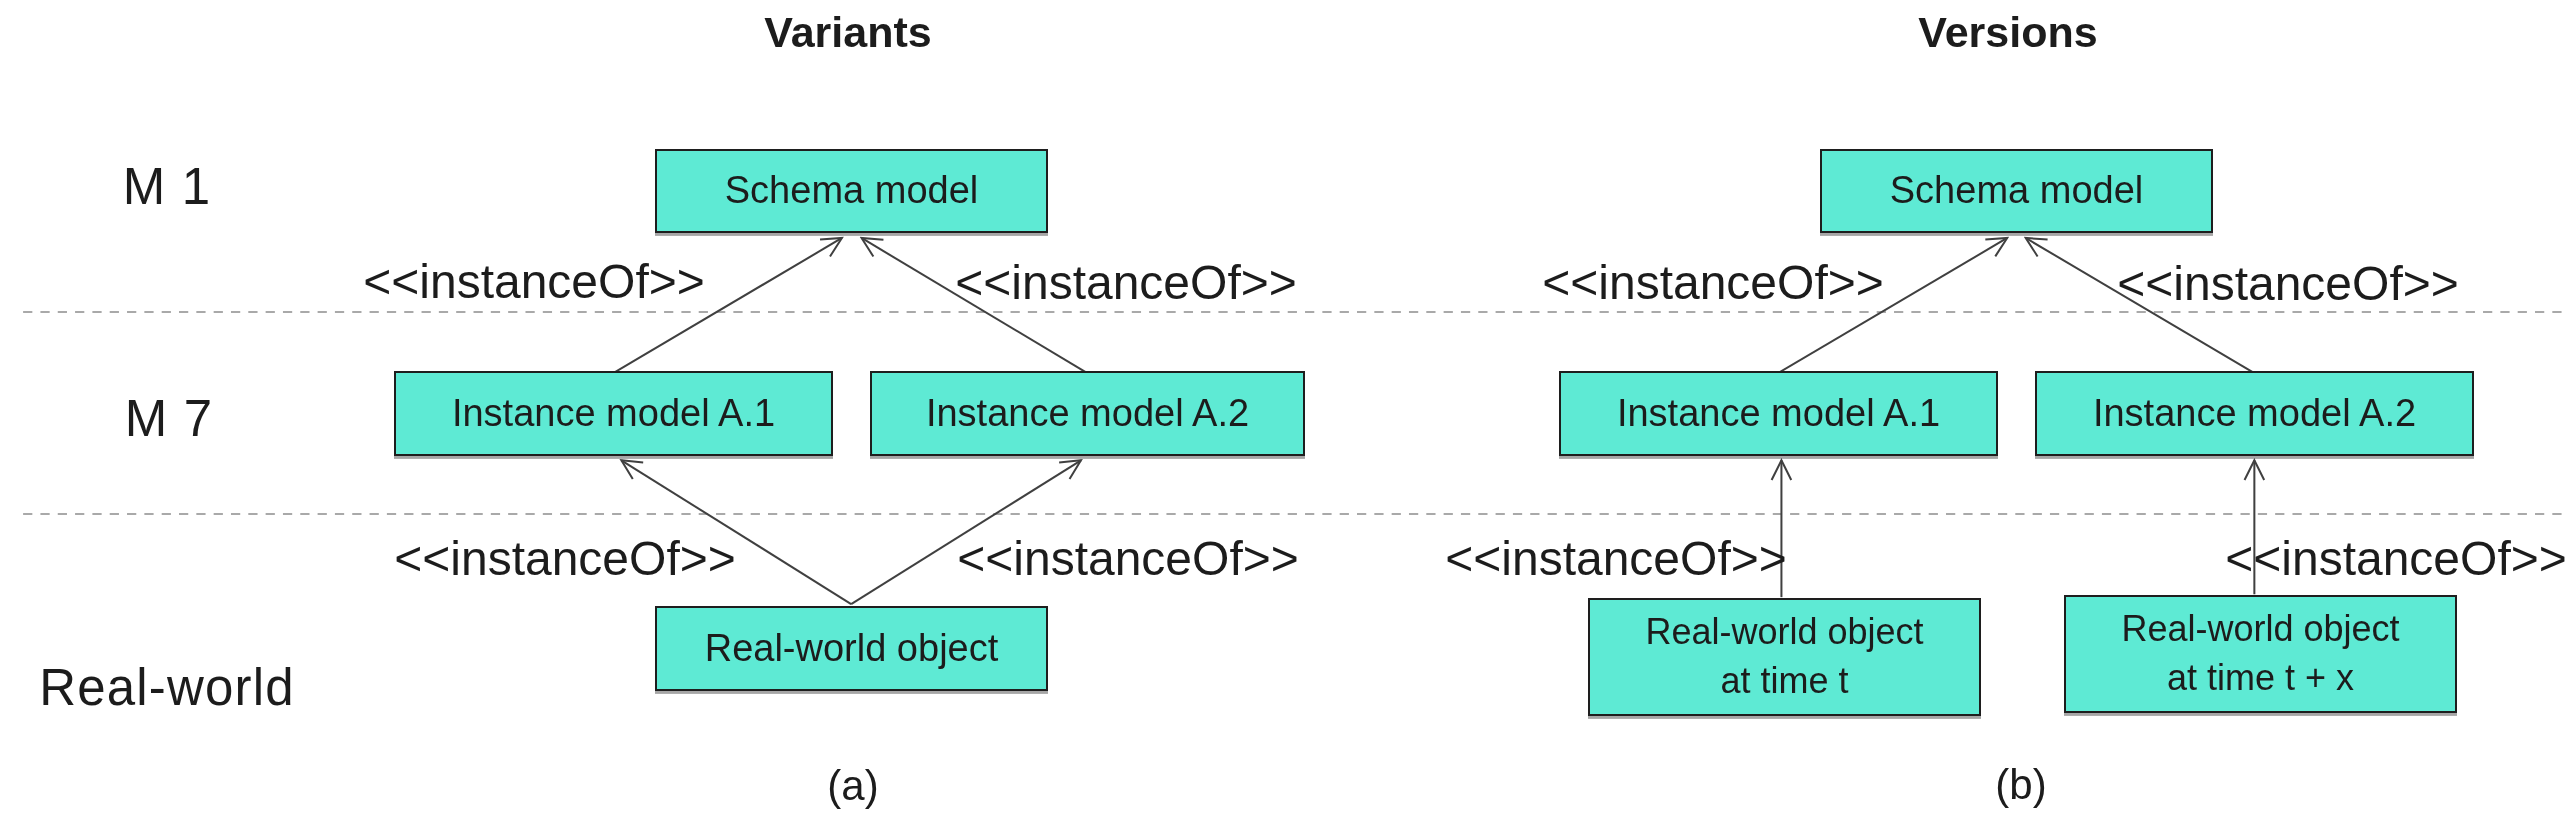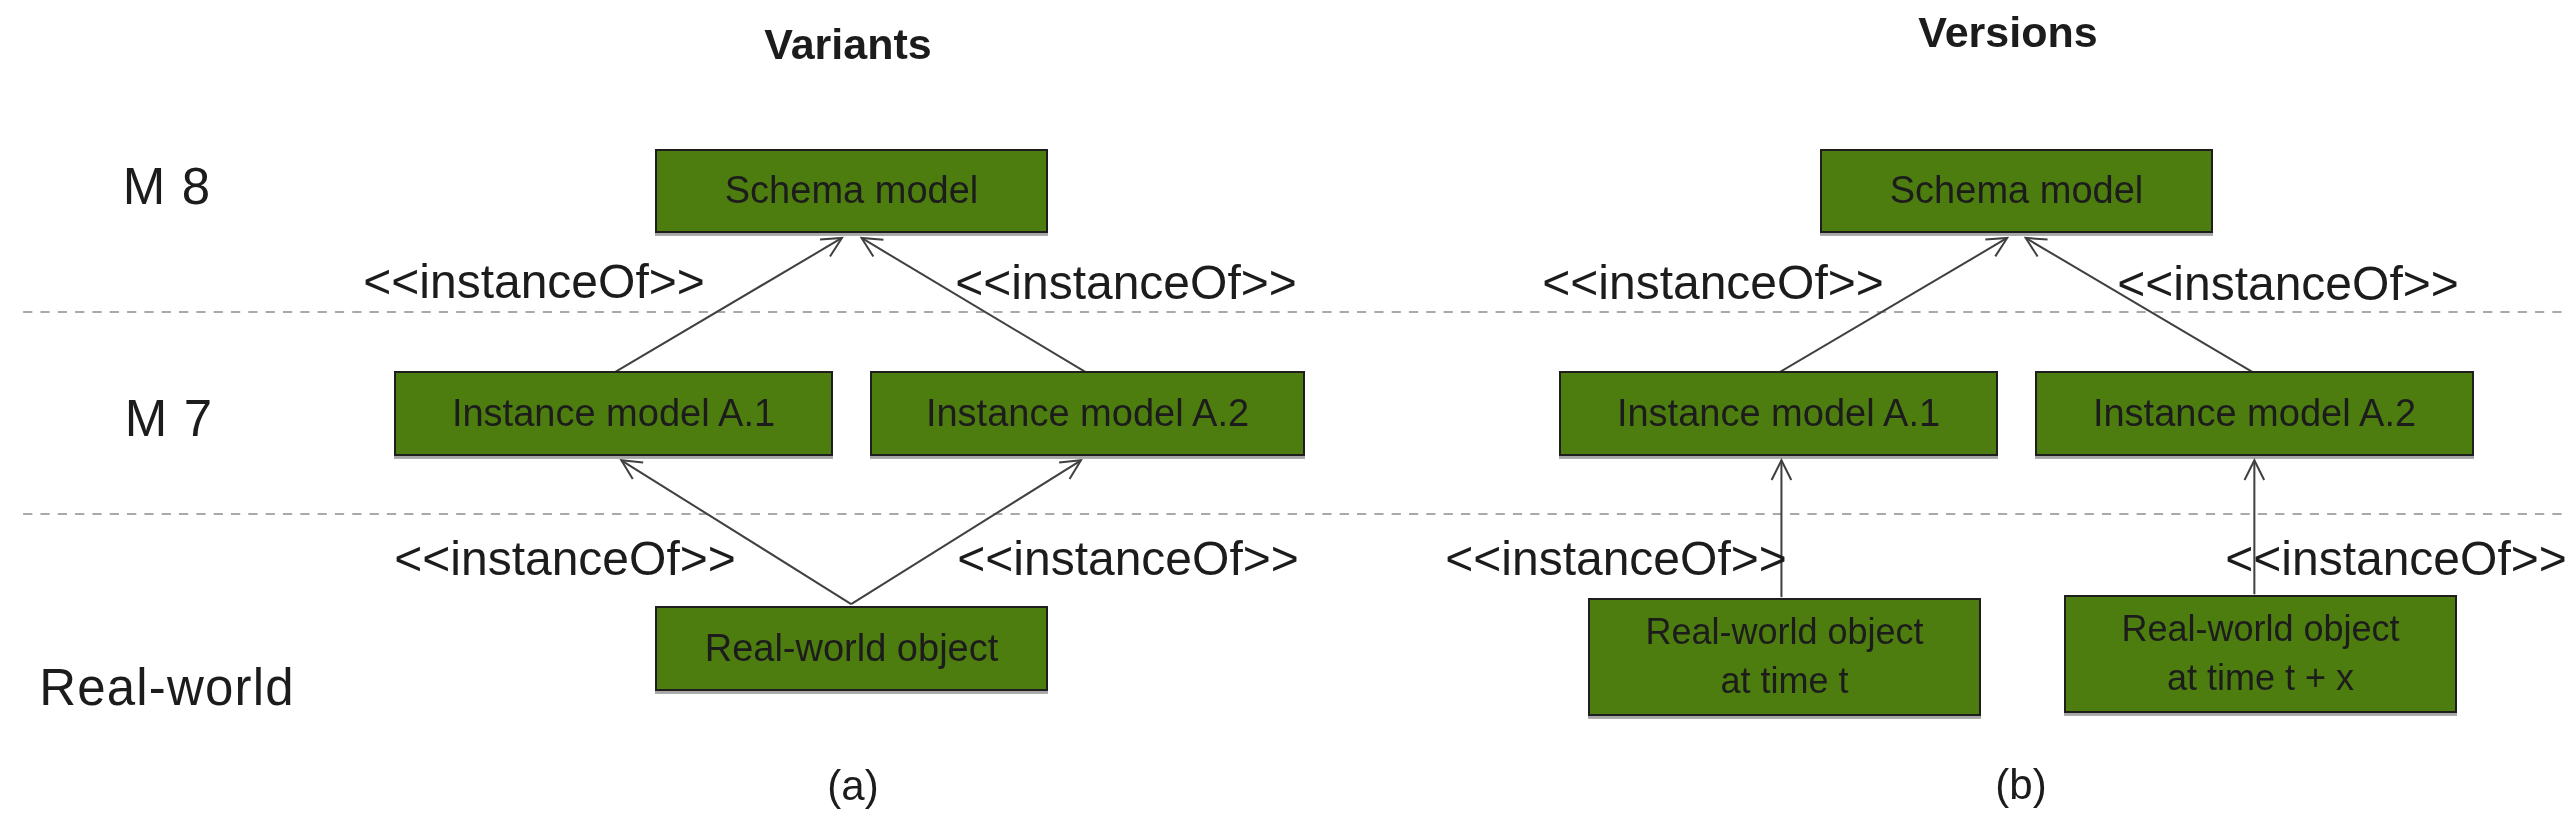--- a/index.html
+++ b/index.html
@@ -32,21 +32,21 @@
     white-space: nowrap;
   }
   .caption {
     font-size: 42px;
     white-space: nowrap;
   }
   .node-box {
     position: absolute;
     box-sizing: border-box;
     border: 2.3px solid #1e1e1e;
-    background: #4d7c0f;
+    background: #5eead4;
     box-shadow: 0 2.9px 0 rgba(0,0,0,0.35);
     display: flex;
     flex-direction: column;
     align-items: center;
     justify-content: center;
     text-align: center;
     font-size: 38px;
     line-height: 1.35;
     white-space: nowrap;
   }
@@ -73,24 +73,24 @@
     <line x1="1883" y1="646" x2="1492" y2="412" stroke="#404040" stroke-width="3.5" marker-end="url(#openArrow)"></line>
     <line x1="1474" y1="1046" x2="1076" y2="797" stroke="#404040" stroke-width="3.5" marker-end="url(#openArrow)"></line>
     <line x1="1474" y1="1046" x2="1872" y2="797" stroke="#404040" stroke-width="3.5" marker-end="url(#openArrow)"></line>
 
     <line x1="3079" y1="646" x2="3476" y2="412" stroke="#404040" stroke-width="3.5" marker-end="url(#openArrow)"></line>
     <line x1="3904" y1="646" x2="3508" y2="412" stroke="#404040" stroke-width="3.5" marker-end="url(#openArrow)"></line>
     <line x1="3085" y1="1034" x2="3085" y2="797" stroke="#404040" stroke-width="3.5" marker-end="url(#openArrow)"></line>
     <line x1="3904" y1="1029" x2="3904" y2="797" stroke="#404040" stroke-width="3.5" marker-end="url(#openArrow)"></line>
   </svg>
 
-  <div class="abs center-x panel-title" style="left:848px; top:20px;">Variants</div>
+  <div class="abs center-x panel-title" style="left:848px; top:8px;">Variants</div>
   <div class="abs center-x panel-title" style="left:2008px; top:8px;">Versions</div>
 
-  <div class="abs center-xy row-label" style="left:167px; top:186px;">M 8</div>
+  <div class="abs center-xy row-label" style="left:167px; top:186px;">M 1</div>
   <div class="abs center-xy row-label" style="left:169px; top:418px;">M 7</div>
   <div class="abs center-xy row-label" style="left:167px; top:644px;margin-top:43px;">Real-world</div>
 
   <div class="node-box" style="left:655px; top:149px; width:393px; height:84px;">
     <span>Schema model</span>
   </div>
 
   <div class="node-box" style="left:394px; top:371px; width:439px; height:85px;">
     <span>Instance model A.1</span>
   </div>

